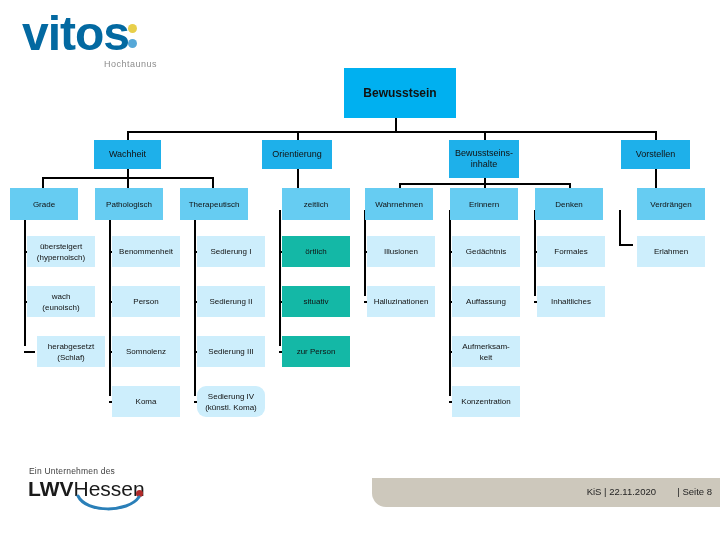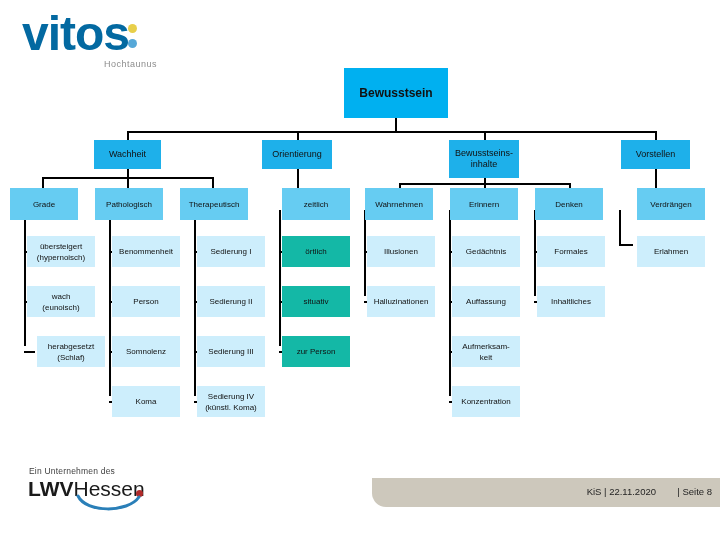--- a/index.html
+++ b/index.html
@@ -248,21 +248,21 @@
   <div class="line line-h" style="left:449px; top:351px; width:11px;"></div>
   <div class="line line-h" style="left:449px; top:401px; width:11px;"></div>
 
   <div class="line line-v" style="left:534px; top:210px; height:86px;"></div>
   <div class="line line-h" style="left:534px; top:251px; width:11px;"></div>
   <div class="line line-h" style="left:534px; top:301px; width:11px;"></div>
 
   <div class="line line-v" style="left:619px; top:210px; height:36px;"></div>
   <div class="line line-h" style="left:619px; top:244px; width:14px;"></div>
 
-  <div class="node lvl-root" style="left:344px; top:68px; width:104px; height:50px;text-align:center;">
+  <div class="node lvl-root" style="left:344px; top:68px; width:112px; height:50px;text-align:center;">
     <span class="lbl">Bewusstsein</span>
   </div>
 
   <div class="node lvl-2" style="left:94px; top:140px; width:67px; height:29px;">
     <span class="lbl">Wachheit</span>
   </div>
   <div class="node lvl-2" style="left:262px; top:140px; width:70px; height:29px;">
     <span class="lbl">Orientierung</span>
   </div>
   <div class="node lvl-2" style="left:449px; top:140px; width:70px; height:38px;">
@@ -322,21 +322,21 @@
 
   <div class="node lvl-4" style="left:197px; top:236px; width:68px; height:31px;">
     <span class="lbl">Sedierung I</span>
   </div>
   <div class="node lvl-4" style="left:197px; top:286px; width:68px; height:31px;">
     <span class="lbl">Sedierung II</span>
   </div>
   <div class="node lvl-4" style="left:197px; top:336px; width:68px; height:31px;">
     <span class="lbl">Sedierung III</span>
   </div>
-  <div class="node lvl-4" style="left:197px; top:386px; width:68px; height:31px;">
+  <div class="node lvl-4" style="left:197px; top:386px; width:68px; height:31px;border-radius:9px;">
     <span class="lbl multiline">Sedierung IV<br>(künstl. Koma)</span>
   </div>
 
   <div class="node lvl-4-strong" style="left:282px; top:236px; width:68px; height:31px;">
     <span class="lbl">örtlich</span>
   </div>
   <div class="node lvl-4-strong" style="left:282px; top:286px; width:68px; height:31px;">
     <span class="lbl">situativ</span>
   </div>
   <div class="node lvl-4-strong" style="left:282px; top:336px; width:68px; height:31px;">

